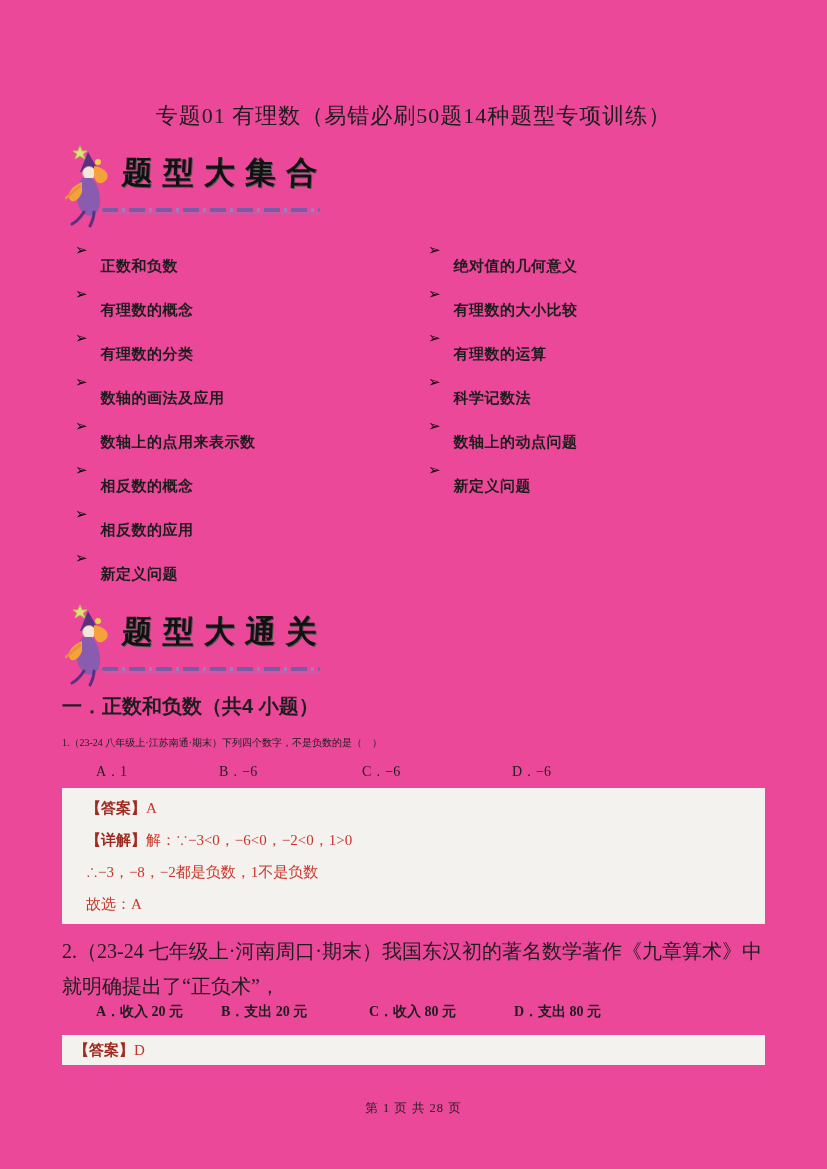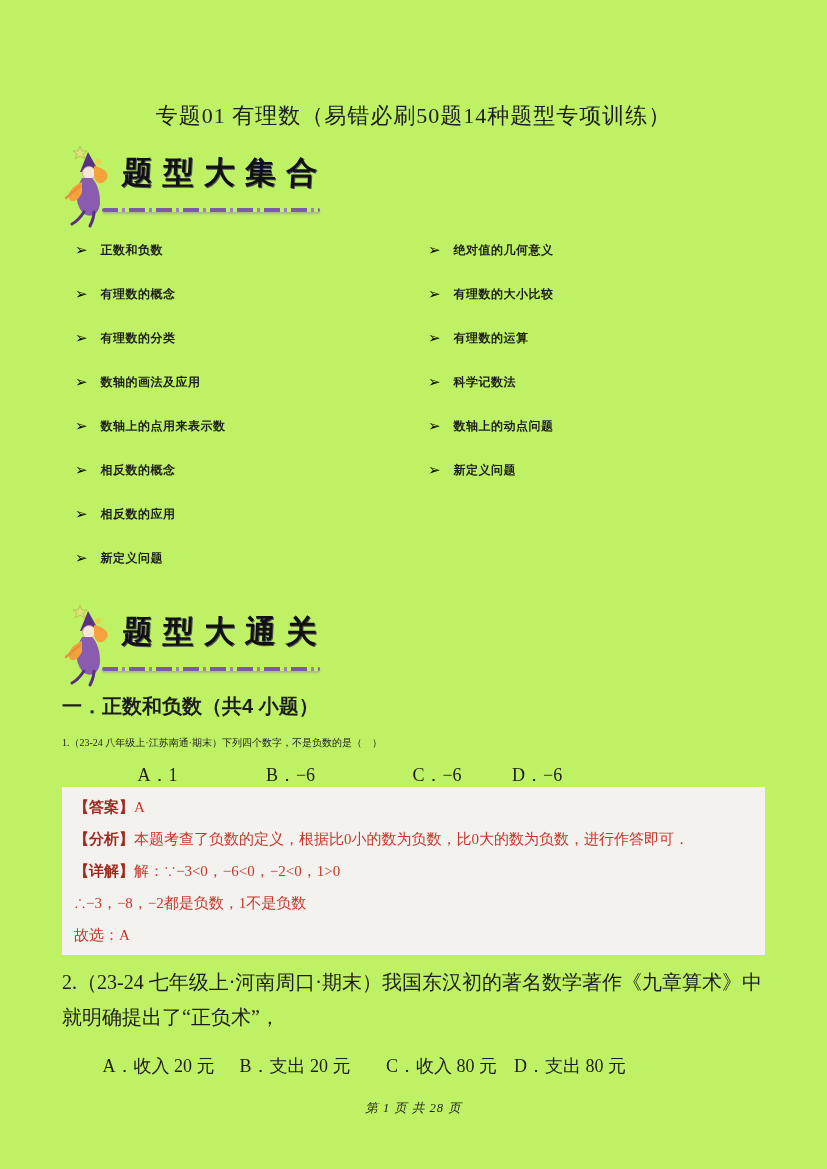--- a/index.html
+++ b/index.html
@@ -1,20 +1,20 @@
 <!DOCTYPE html>
 <html><head>
 <meta charset="utf-8">
 <style>
   html,body { margin:0; padding:0; background:#888; }
   .page {
     position:relative;
     width:827px; height:1169px;
     margin:0 auto;
-    background:#bef264;
+    background:#ec4899;
     font-family:"Liberation Serif","DejaVu Serif",serif;
     color:#1d1d1d;
     overflow:hidden;
   }
   .content { padding:0 62px; }
 
   
   .doc-title {
     margin-top:101px;
     text-align:center;
@@ -49,58 +49,59 @@
 
   
   .topics { position:relative; height:352px; margin-top:10px; }
   .topic-col { position:absolute; top:0; }
   .topic-col.left  { left:13px; }
   .topic-col.right { left:366px; }
   .topic-item { height:44px; display:flex; align-items:flex-start; padding-top:4px; box-sizing:border-box; }
   .topic-item .bullet { font-size:15px; line-height:17px; margin-right:13px; color:#000; }
   .topic-item .topic-label {
     font-family:"Liberation Sans","DejaVu Sans",sans-serif;
-    font-weight:bold; font-size:12px; line-height:17px; letter-spacing:.5px;
+    font-weight:bold; font-size:15px; line-height:17px; letter-spacing:.5px;margin-top:15px;
   }
 
   
   .section-heading {
     margin-top:6px;
     font-family:"Liberation Sans","DejaVu Sans",sans-serif;
     font-weight:bold; font-size:20px;
   }
 
   
   .stem { margin-top:12px; font-size:10px; line-height:22px; }
   .stem2 { margin-top:10px; font-size:20px; line-height:34.5px; }
 
-  .options { display:flex; margin-top:9px; padding-left:34px; font-size:18px;text-align:center; }
+  .options { display:flex; margin-top:9px; padding-left:34px; font-size:14px; }
   .options .opt { flex:0 0 auto; }
   .options.q1 .opt:nth-child(1){ width:123px; }
   .options.q1 .opt:nth-child(2){ width:143px; }
   .options.q1 .opt:nth-child(3){ width:150px; }
   .options.q2 .opt:nth-child(1){ width:125px; }
   .options.q2 .opt:nth-child(2){ width:148px; }
   .options.q2 .opt:nth-child(3){ width:145px; }
 
   
   .answer-block {
+    margin-top:7px;
     background:#f3f2ef;
-    padding:4px 12px;
+    padding:4px 24px;
     font-size:15px;
   }
   .answer-block .ansline { line-height:32px; color:#c9352b; }
   .answer-block .tag { color:#9e2a20; font-weight:bold; }
   .answer-block.single { padding:0 12px; margin-top:14px; }
   .answer-block.single .ansline { line-height:30px; }
 
   
   .page-footer {
     position:absolute; left:0; right:0; top:1100px;
-    text-align:center; font-size:12.5px; color:#222; letter-spacing:1px;font-style:italic;
+    text-align:center; font-size:12.5px; color:#222; letter-spacing:1px;
   }
 </style>
 </head>
 <body>
 
 <div class="page">
   <div class="content">
 
     <div class="doc-title">专题01 有理数（易错必刷50题14种题型专项训练）</div>
 
@@ -206,33 +207,35 @@
     <div class="stem">1.（23-24 八年级上·江苏南通·期末）下列四个数字，不是负数的是（　）</div>
     <div class="options q1">
       <span class="opt">A．1</span>
       <span class="opt">B．−6</span>
       <span class="opt">C．−6</span>
       <span class="opt">D．−6</span>
     </div>
 
     <div class="answer-block">
       <div class="ansline"><span class="tag">【答案】</span><span>A</span></div>
-      <div class="ansline"><span class="tag">【分析】</span><span>本题考查了负数的定义，根据比0小的数为负数，比0大的数为负数，进行作答即可．</span></div>
       <div class="ansline"><span class="tag">【详解】</span><span>解：∵−3&lt;0，−6&lt;0，−2&lt;0，1&gt;0</span></div>
       <div class="ansline">∴−3，−8，−2都是负数，1不是负数</div>
       <div class="ansline">故选：A</div>
     </div>
 
     <div class="stem2">
       <div>2.（23-24 七年级上·河南周口·期末）我国东汉初的著名数学著作《九章算术》中就明确提出了“正负术”，</div>
     </div>
-    <div class="options q2" style="margin-top:20px;">
+    <div class="options q2" style="margin-top:0;font-weight:bold;">
       <span class="opt">A．收入 20 元</span>
       <span class="opt">B．支出 20 元</span>
       <span class="opt">C．收入 80 元</span>
       <span class="opt">D．支出 80 元</span>
     </div>
 
+    <div class="answer-block single">
+      <div class="ansline"><span class="tag">【答案】</span><span>D</span></div>
+    </div>
 
   </div>
 
   <div class="page-footer">第 1 页 共 28 页</div>
 </div>
 
 </body></html>

